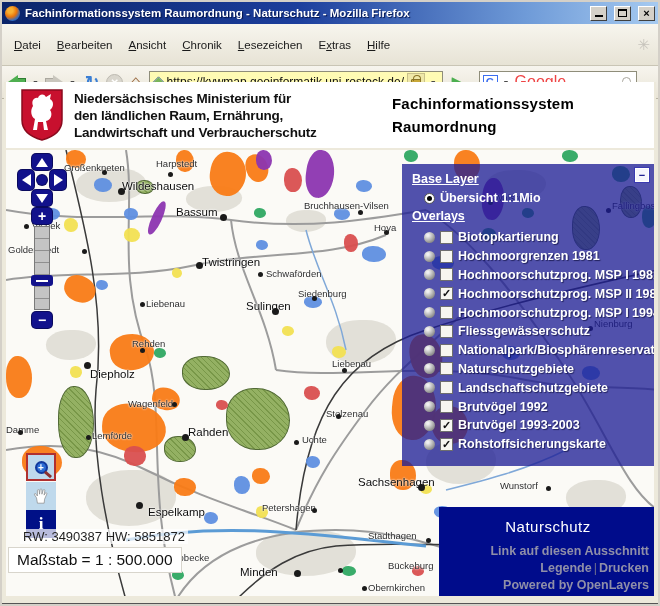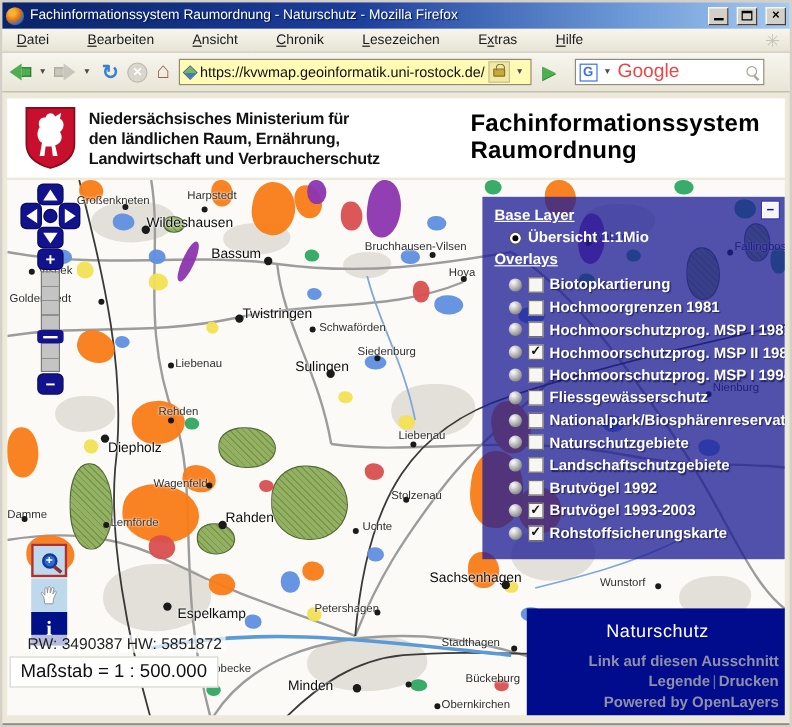--- a/index.html
+++ b/index.html
@@ -4,30 +4,30 @@
 <style>
   * { margin:0; padding:0; box-sizing:border-box; }
   html,body { width:660px; height:606px; overflow:hidden; }
   body { font-family:"Liberation Sans",sans-serif; background:#D4D0C8; position:relative; }
   .window { position:absolute; inset:0; border:2px solid #D4D0C8; box-shadow: inset 0 -1px 0 #555; background:#ECE9DB; }
 
   
   .titlebar { height:22px; background:linear-gradient(90deg,#0A246A 0%,#1C3E9C 45%,#6F9BD8 80%,#A6CAF0 100%);
     display:flex; align-items:center; padding:0 3px; gap:5px; }
   .fx-icon { width:15px; height:15px; border-radius:50%; background:radial-gradient(circle at 35% 30%, #F8B133 18%, #E8740C 45%, #2E6BC4 72%, #17356B 100%); flex:0 0 auto; }
-  .title-text { color:#fff; font-size:11.5px; font-weight:normal; white-space:nowrap; overflow:hidden; flex:1; text-shadow:1px 1px 1px #00124A; }
+  .title-text { color:#fff; font-size:11.5px; font-weight:bold; white-space:nowrap; overflow:hidden; flex:1; text-shadow:1px 1px 1px #00124A; }
   .winbtn { width:17px; height:15px; background:#D4D0C8; border:1px solid; border-color:#FFF #404040 #404040 #FFF;
     display:flex; align-items:center; justify-content:center; font-size:10px; font-weight:bold; color:#000; margin-left:2px; }
   .glyph-min { width:8px; height:7px; border-bottom:2px solid #000; }
   .glyph-max { width:9px; height:8px; border:1px solid #000; border-top:2px solid #000; }
   .glyph-close { font-size:11px; line-height:11px; }
 
   
-  .menubar { height:20px; background:linear-gradient(#F7F5EE,#E7E3D5); border-bottom:1px solid #C9C5B5;
-    display:flex; align-items:center; padding:0 4px; font-size:11.5px; color:#1a1a1a;gap:16px; }
+  .menubar { height:42px; background:linear-gradient(#F7F5EE,#E7E3D5); border-bottom:1px solid #C9C5B5;
+    display:flex; align-items:center; padding:0 4px; font-size:11.5px; color:#1a1a1a; }
   .menu-item { padding:4px 8px; cursor:default; }
   .throbber { margin-left:auto; color:#C6C3BB; font-size:15px; padding-right:4px; }
 
   
   .navbar { height:33px; background:linear-gradient(#F7F5EE,#E9E5D7); border-bottom:1px solid #B9B5A5;
     display:flex; align-items:center; padding:0 6px; gap:4px; }
   .nav-arrow { display:flex; align-items:center; }
   .arrow-shape { width:0; height:0; border-top:7px solid transparent; border-bottom:7px solid transparent; }
   .arrow-tail { width:8px; height:8px; }
   .back .arrow-shape { border-right:10px solid #4FAF50; }
@@ -52,21 +52,21 @@
   .search-placeholder { color:#ef4444; font-size:16px; flex:1; }
   .mag { width:11px; height:11px; position:relative; flex:0 0 auto; }
   .mag:before { content:""; position:absolute; left:0; top:0; width:7px; height:7px; border:1.5px solid #A9A69D; border-radius:50%; }
   .mag:after { content:""; position:absolute; right:0; bottom:0; width:5px; height:1.5px; background:#A9A69D; transform:rotate(45deg); }
 
   
   .page { position:absolute; top:80px; left:2px; right:2px; bottom:6px; background:#EDE9DB; }
   .siteheader { position:absolute; top:0; left:2px; right:2px; height:66px; background:#fff; display:flex; align-items:center; padding:0 10px; }
   .shield { margin:0 10px 0 4px; flex:0 0 auto; }
   .ministry { font-size:13.5px; font-weight:bold; color:#111; line-height:17px; letter-spacing:-0.2px; }
-  .app-title { margin-left:auto; width:252px; font-size:20px; font-weight:bold; color:#000; line-height:23px; letter-spacing:0.2px; }
+  .app-title { margin-left:auto; width:252px; font-size:15px; font-weight:bold; color:#000; line-height:23px; letter-spacing:0.2px; }
 
   
   .map { position:absolute; top:68px; left:2px; right:2px; bottom:2px; background:#FBFAF6; overflow:hidden; }
   .map svg.roads { position:absolute; inset:0; z-index:1; }
   .patch { position:absolute; z-index:2; border-radius:45% 55% 50% 50%; opacity:.95; }
   .patch.terrain { z-index:0; opacity:1; border-radius:50% 45% 55% 50%; }
   .patch.hatch { background:repeating-linear-gradient(45deg,#8FAE5C 0 3px,#72923F 3px 4px) !important; border:1px solid #49632B; }
   .town { position:absolute; z-index:3; font-size:9.5px; color:#2e2e2e; white-space:nowrap; text-shadow:0 0 2px #fff,0 0 2px #fff; }
   .town.big { font-size:11.5px; color:#0d0d0d; }
   .dot { position:absolute; z-index:3; width:5px; height:5px; background:#1a1a1a; border-radius:50%; }

